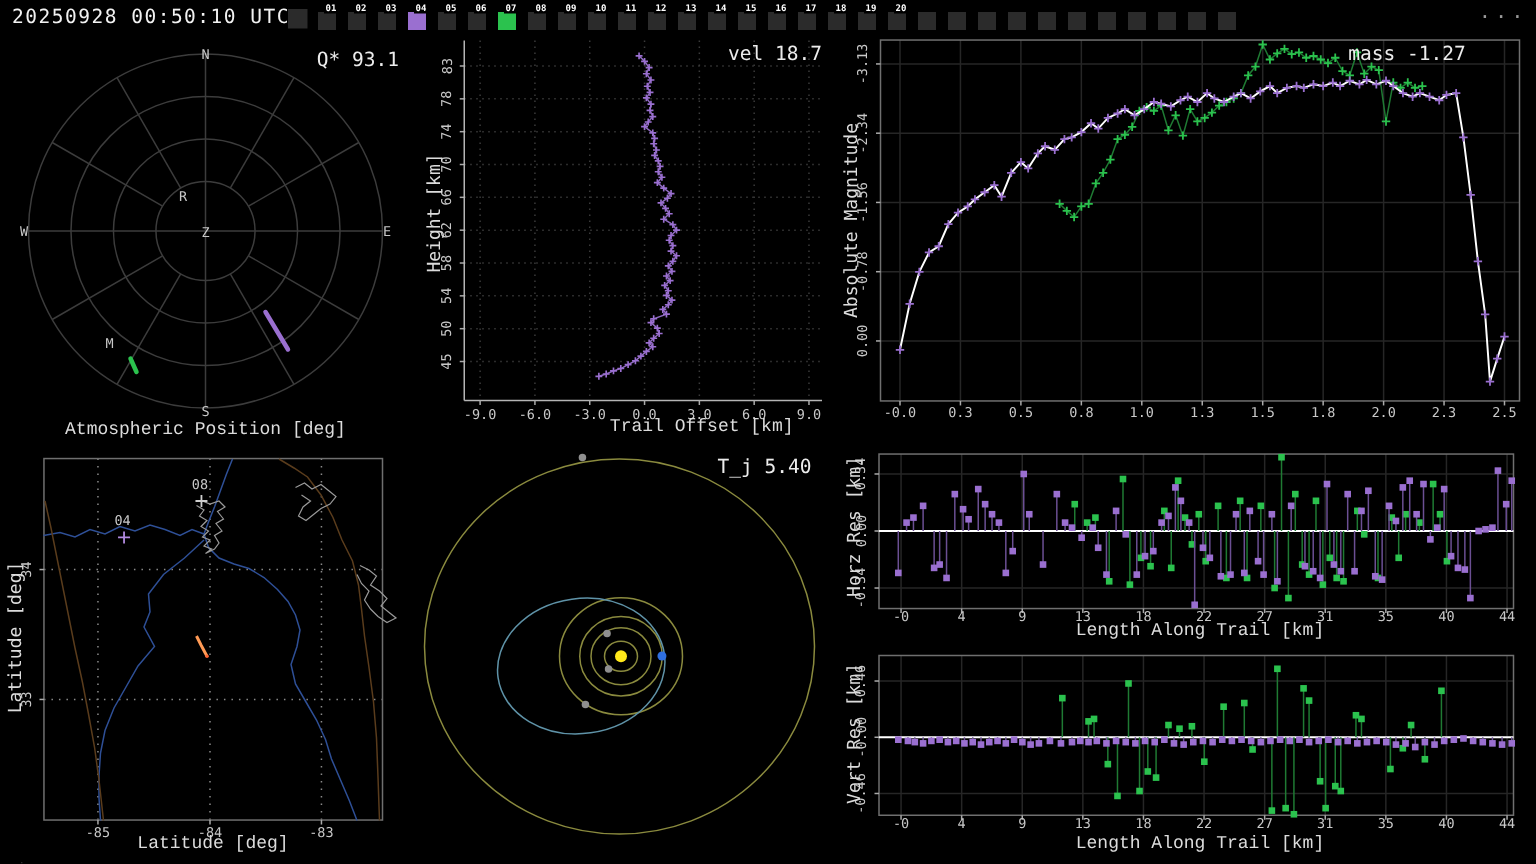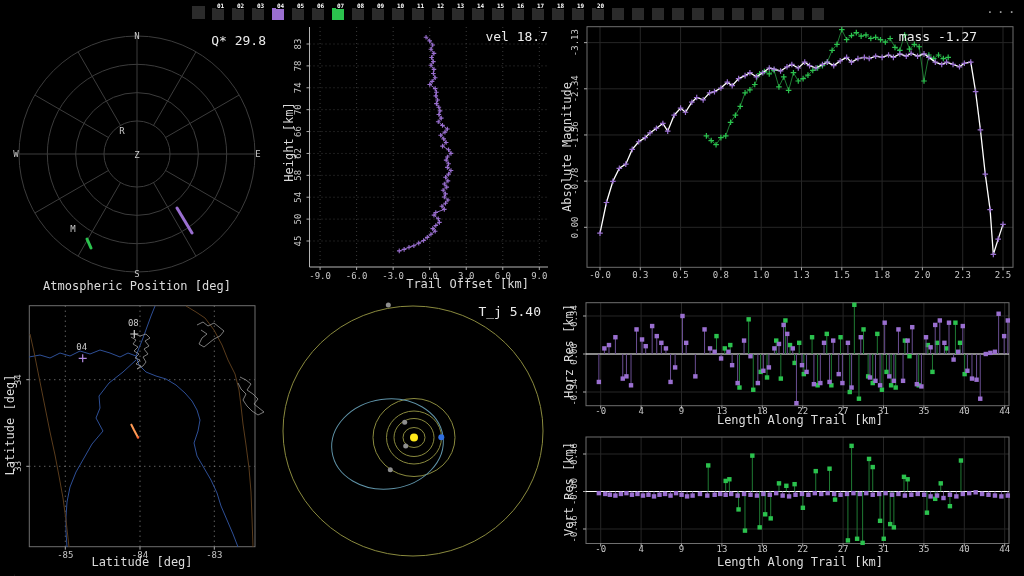--- a/index.html
+++ b/index.html
@@ -1,20 +1,20 @@
 <!DOCTYPE html>
 <html><head>
 <meta charset="utf-8">
 <style>
   html,body{margin:0;padding:0;background:#000;}
   #root{position:relative;width:1024px;height:576px;background:#000;overflow:hidden;
         font-family:"DejaVu Sans Mono",monospace;}
   .lbl{position:absolute;color:#dcdcdc;font-size:12px;white-space:nowrap;}
   .badge{font-size:13px;color:#ececec;}
-  .center{text-align:center;}
+  .center{text-align:center;font-family:Liberation Mono, monospace;}
   .right{text-align:right;}
   .vwrap{position:absolute;width:0;height:0;}
   .vlabel{position:absolute;transform:translate(-50%,-50%) rotate(-90deg);
           color:#dcdcdc;font-size:12px;white-space:nowrap;}
   #topbar{position:absolute;left:0;top:0;width:1024px;height:24px;}
   #ts{position:absolute;left:8px;top:4px;font-size:13px;color:#f2f2f2;letter-spacing:1px;}
   #slots{position:absolute;left:192px;top:0;height:24px;width:700px;}
   .slot{position:absolute;top:8px;width:12px;height:12px;background:#2b2b2b;}
   .slot0{top:6px;width:13px;height:13px;}
   .lab{position:absolute;left:4px;top:-6px;font-size:6px;line-height:7px;font-weight:700;
@@ -23,20 +23,21 @@
   #plots{position:absolute;left:0;top:0;}
   svg text{font-family:"DejaVu Sans Mono",monospace;fill:#c8c8c8;font-size:9px;}
   #wm{position:absolute;left:8px;top:574px;font-size:7px;color:#3f3f3f;}
 </style>
 </head>
 <body>
 
 <div id="root">
 
   <div id="topbar">
+    <span id="ts">20250928 00:50:10 UTC</span>
     <div id="slots">
         <div class="slot slot0" style="left: 0px;"></div>
         <div class="slot" style="left: 20px;">
           <span class="lab">01</span>
         </div>
         <div class="slot" style="left: 40px;">
           <span class="lab">02</span>
         </div>
         <div class="slot" style="left: 60px;">
           <span class="lab">03</span>
@@ -990,21 +991,21 @@
       <line x1="1004.7" x2="1004.7" y1="543.5" y2="546.5" stroke="#aaaaaa"></line>
       <text x="1004.7" y="552" text-anchor="middle">44</text>
       <line x1="583" x2="586" y1="454.01" y2="454.01" stroke="#aaaaaa"></line>
       <text x="577" y="454.01" transform="rotate(-90 577 454.01)" text-anchor="middle">0.46</text>
       <line x1="583" x2="586" y1="491.5" y2="491.5" stroke="#aaaaaa"></line>
       <text x="577" y="491.5" transform="rotate(-90 577 491.5)" text-anchor="middle">-0.00</text>
       <line x1="583" x2="586" y1="528.99" y2="528.99" stroke="#aaaaaa"></line>
       <text x="577" y="528.99" transform="rotate(-90 577 528.99)" text-anchor="middle">-0.46</text>
     </svg>
 
-  <div class="lbl badge right" style="left:120px;top:33px;width:146px;">Q* 29.8</div>
+  <div class="lbl badge right" style="left:120px;top:33px;width:146px;">Q* 93.1</div>
   <div class="lbl center" style="left:37px;top:279px;width:200px;">Atmospheric Position [deg]</div>
 
   <div class="lbl badge right" style="left:400px;top:29px;width:148px;">vel 18.7</div>
   <div class="lbl center" style="left:329px;top:277px;width:200px;text-align:right;">Trail Offset [km]</div>
   <div class="vwrap" style="left:289px;top:142px;">
       <span class="vlabel">Height [km]</span>
     </div>
 
   <div class="lbl badge right" style="left:860px;top:29px;width:156px;text-align:center;">mass -1.27</div>
   <div class="vwrap" style="left:567px;top:147px;">

